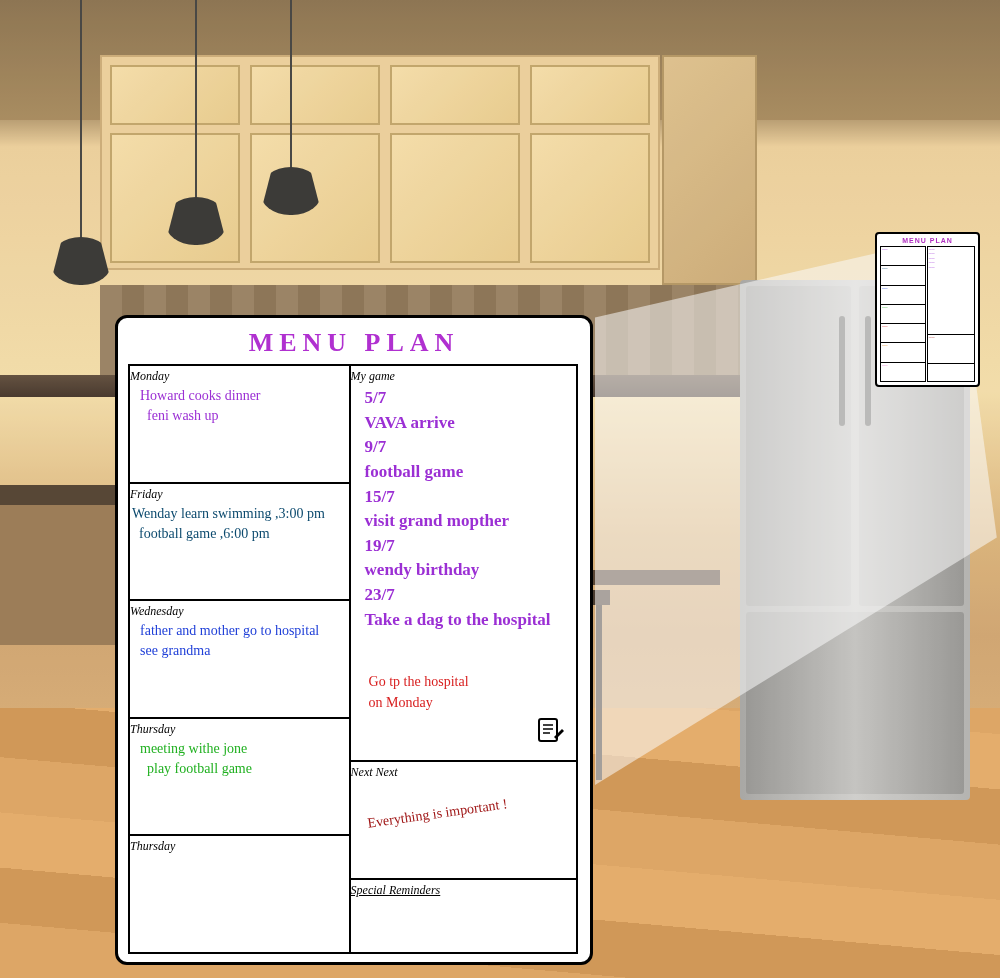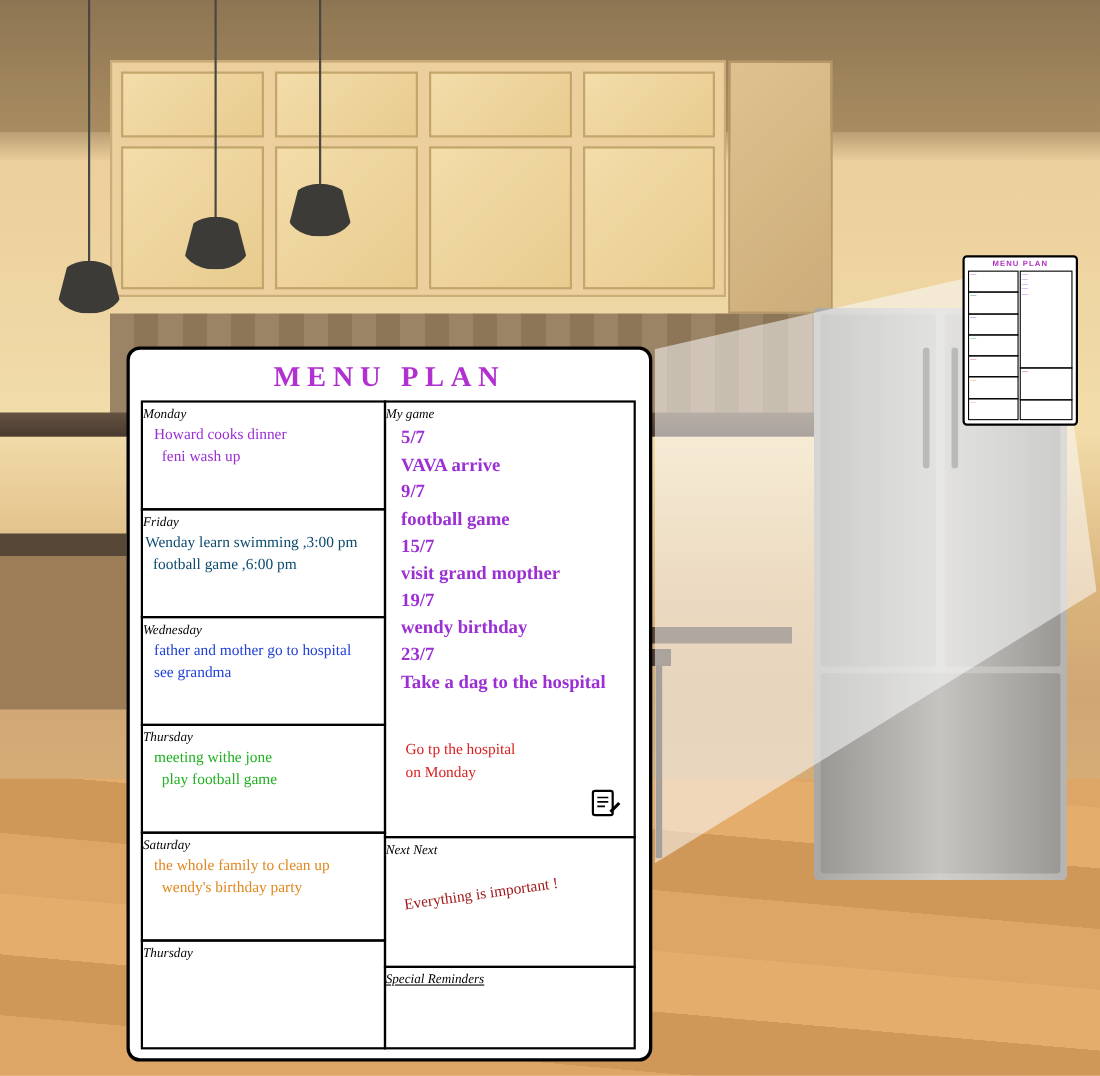--- a/index.html
+++ b/index.html
@@ -214,24 +214,20 @@
         <div class="cell-label">Wednesday</div>
         <div class="cell-content txt-blue"><span>father and mother go to hospital</span><br><span>see grandma</span></div>
       </div>
 
       <div class="cell">
         <div class="cell-label">Thursday</div>
         <div class="cell-content txt-green"><span>meeting withe jone</span><br>&nbsp;&nbsp;<span>play football game</span></div>
       </div>
 
 
-      <div class="cell">
-        <div class="cell-label">Saturday</div>
-        <div class="cell-content txt-orange"><span>the whole family to clean up</span><br>&nbsp;&nbsp;<span>wendy's birthday party</span></div>
-      </div>
 
       <div class="cell">
         <div class="cell-label">Thursday</div>
       </div>
 
     </div>
 
     <div class="col-right">
 
       <div class="cell c-mylist">

